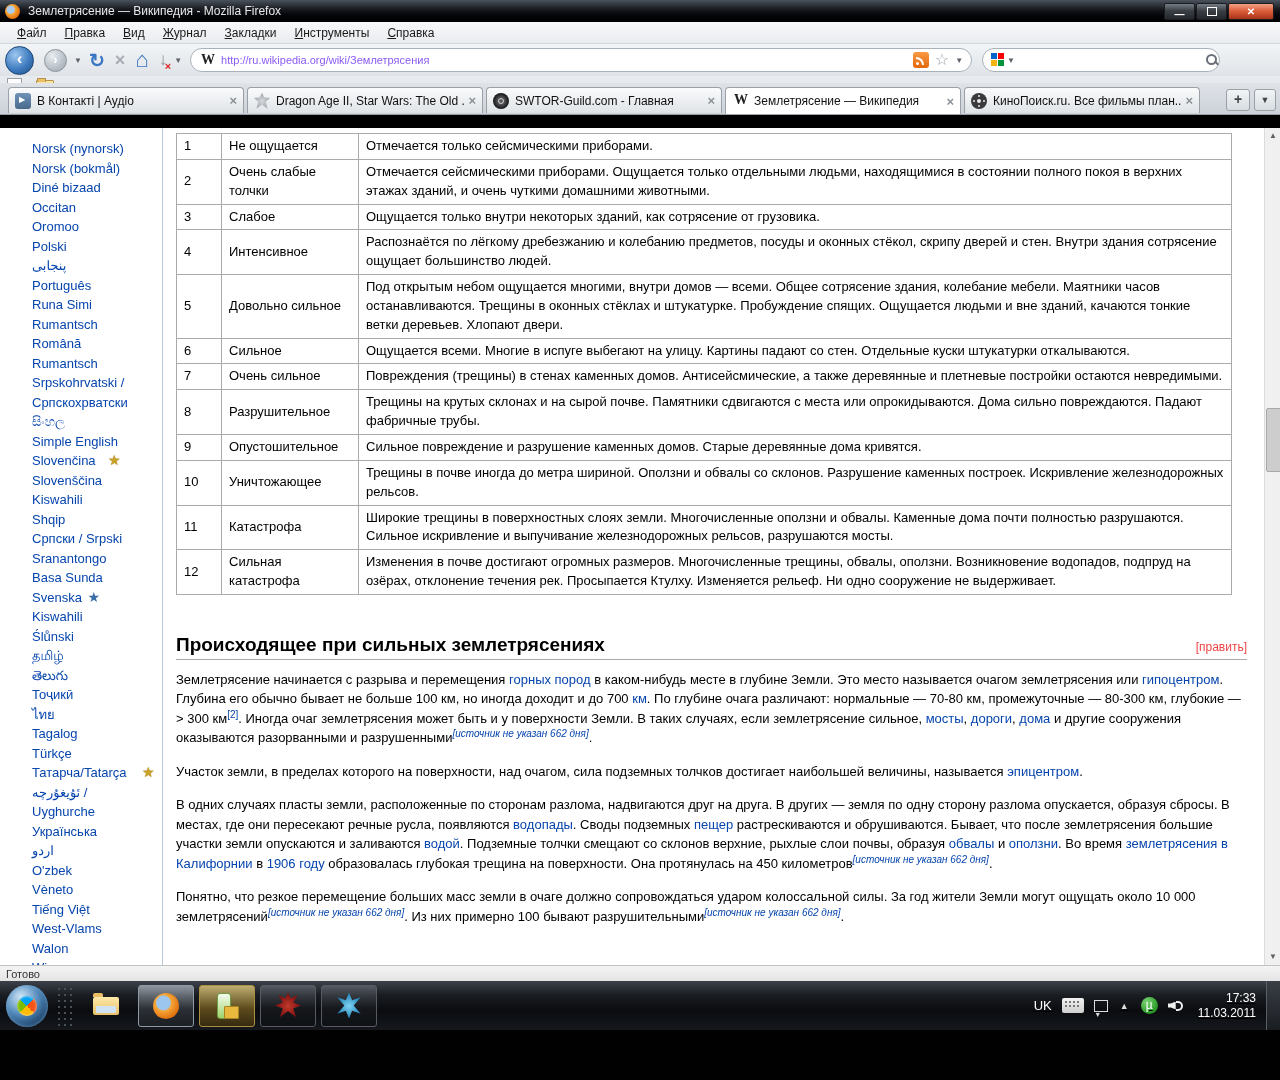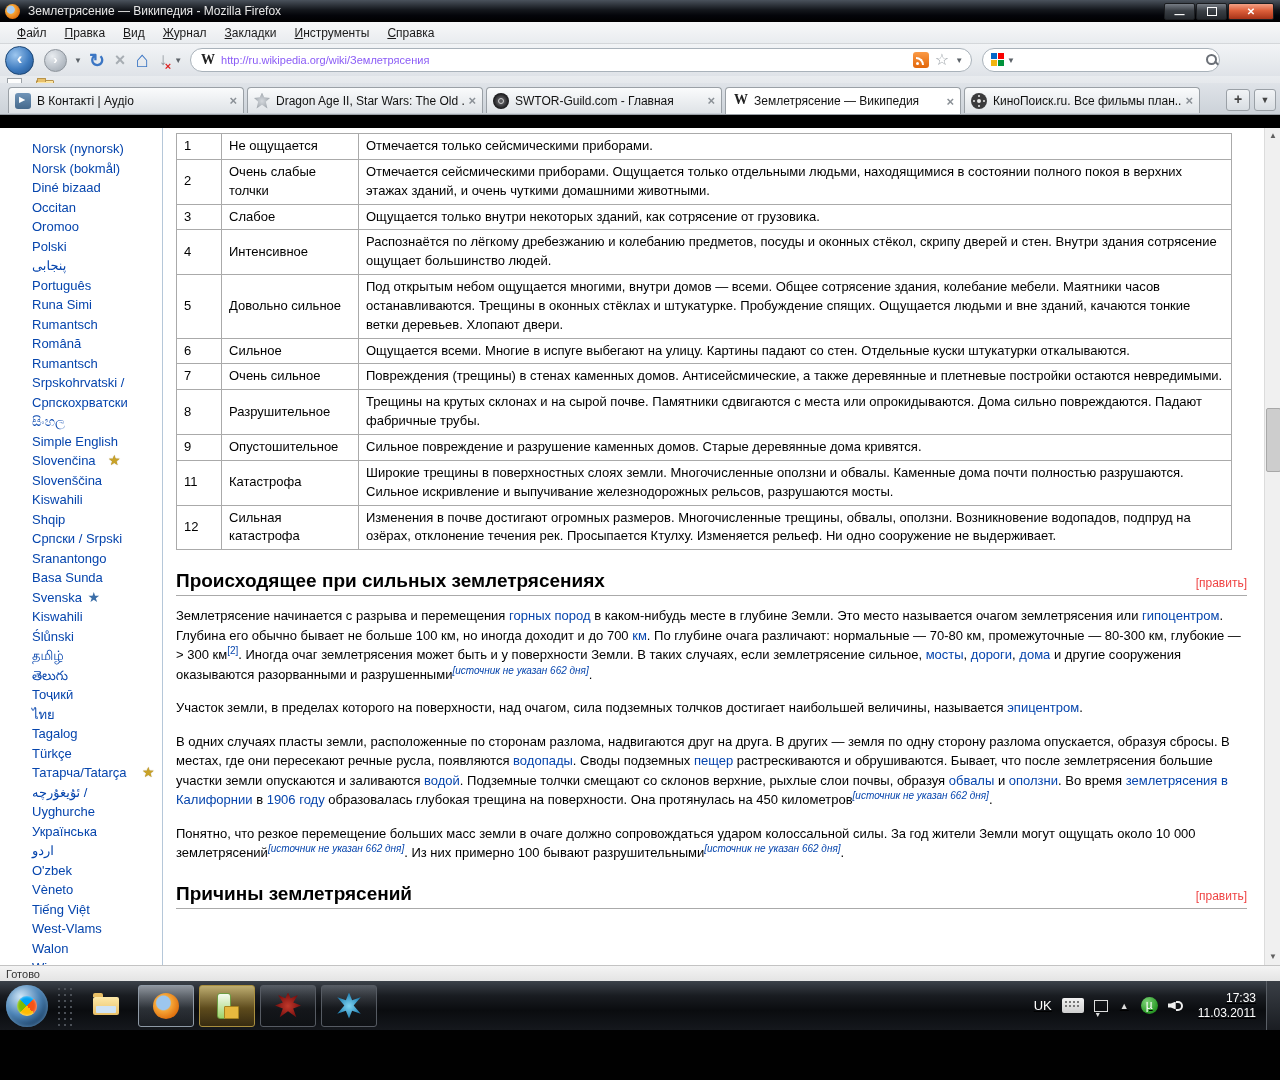--- a/index.html
+++ b/index.html
@@ -110,21 +110,21 @@
   #main{position:absolute;left:164px;top:0;width:1100px;height:837px;background:#fff;overflow:hidden;}
   #article{padding:5px 17px 0 12px;color:#000;}
 
   table.scale{border-collapse:collapse;width:1056px;background:#fff;}
   table.scale td{border:1px solid #aaa;font-size:13px;line-height:1.45;padding:3px 7px;vertical-align:middle;}
   td.col-num{width:30px;}
   td.col-name{width:122px;}
 
   h2.wh{font-size:19px;font-weight:bold;margin:20px 0 0 0;padding-bottom:3px;border-bottom:1px solid #aaa;
     display:flex;align-items:baseline;}
-  h2.wh .ht{flex:1;}
+  h2.wh .ht{flex:1;margin-top:19px;}
   .editsection{font-size:12px;font-weight:normal;color:#ef4444;}
 
   p.wp{font-size:13px;line-height:19.5px;margin:10px 0 14px 0;}
   a.wlink{color:#0645ad;text-decoration:none;cursor:pointer;}
   sup.ref{font-size:10px;line-height:0;color:#0645ad;}
   sup.ref.italic{font-style:italic;}
 
   
   #vscroll{position:absolute;right:0;top:0;width:16px;height:837px;background:#f0f0f0;border-left:1px solid #dcdcdc;box-sizing:border-box;}
   .sbtn{position:absolute;left:0;width:16px;height:16px;background:#f0f0f0;color:#606060;font-size:8px;text-align:center;line-height:16px;}
@@ -383,20 +383,25 @@
               <td class="col-num">8</td>
               <td class="col-name">Разрушительное</td>
               <td class="col-desc">Трещины на крутых склонах и на сырой почве. Памятники сдвигаются с места или опрокидываются. Дома сильно повреждаются. Падают фабричные трубы.</td>
             </tr>
             <tr>
               <td class="col-num">9</td>
               <td class="col-name">Опустошительное</td>
               <td class="col-desc">Сильное повреждение и разрушение каменных домов. Старые деревянные дома кривятся.</td>
             </tr>
             <tr>
+              <td class="col-num">10</td>
+              <td class="col-name">Уничтожающее</td>
+              <td class="col-desc">Трещины в почве иногда до метра шириной. Оползни и обвалы со склонов. Разрушение каменных построек. Искривление железнодорожных рельсов.</td>
+            </tr>
+            <tr>
               <td class="col-num">11</td>
               <td class="col-name">Катастрофа</td>
               <td class="col-desc">Широкие трещины в поверхностных слоях земли. Многочисленные оползни и обвалы. Каменные дома почти полностью разрушаются. Сильное искривление и выпучивание железнодорожных рельсов, разрушаются мосты.</td>
             </tr>
             <tr>
               <td class="col-num">12</td>
               <td class="col-name">Сильная катастрофа</td>
               <td class="col-desc">Изменения в почве достигают огромных размеров. Многочисленные трещины, обвалы, оползни. Возникновение водопадов, подпруд на озёрах, отклонение течения рек. Просыпается Ктулху. Изменяется рельеф. Ни одно сооружение не выдерживает.</td>
             </tr>
           </tbody>

